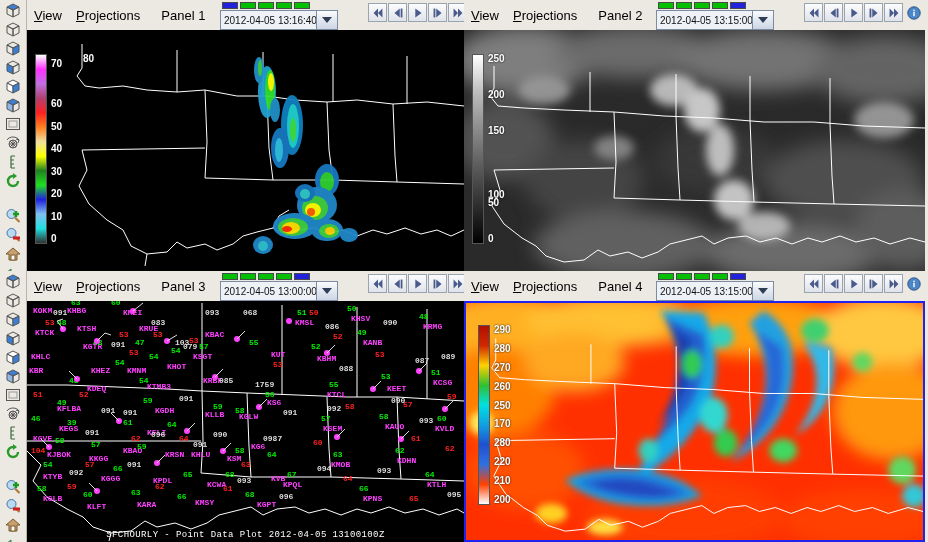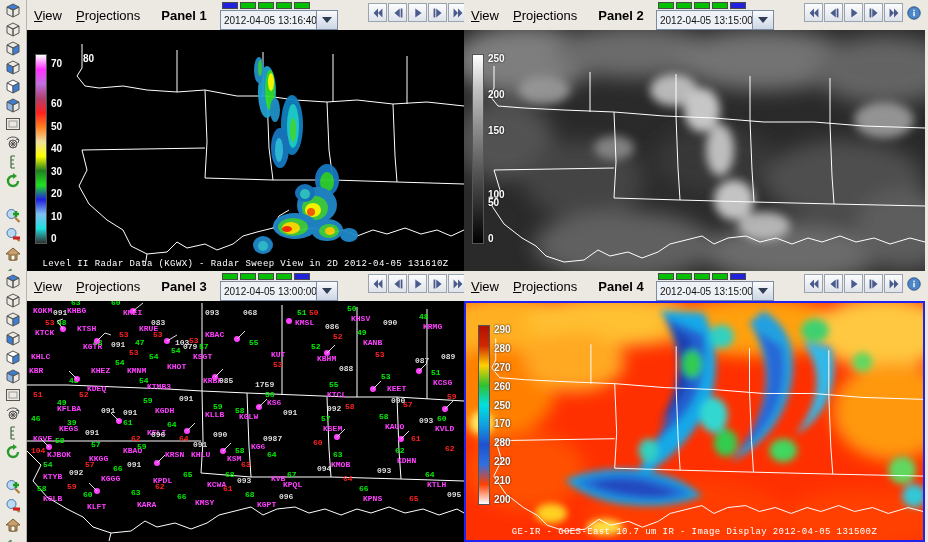--- a/index.html
+++ b/index.html
@@ -22,21 +22,21 @@
   .tool { width:25px; height:19px; display:flex; align-items:center;
     justify-content:center; }
   .tool svg { display:block; }
   .tool-gap { height:16px; }
 
   
   .phead { position:relative; height:30px; background:#ece9e3;
     display:flex; align-items:center; }
   .menu { font-size:13px; color:#000; padding:0 7px; white-space:nowrap; }
   .menu u { text-decoration:underline; }
-  .ptitle { font-size:13px; font-weight:bold; color:#000;
+  .ptitle { font-size:13px; font-weight:normal; color:#000;
     margin-left:14px; white-space:nowrap; }
 
   .timewrap { position:absolute; display:flex; flex-direction:column; }
   .q1 .timewrap, .q3 .timewrap { left:193px; top:2px; }
   .q2 .timewrap, .q4 .timewrap { left:192px; top:2px; }
   .sqrow { display:flex; gap:2px; margin-bottom:1px; margin-left:2px; }
   .sq { width:16px; height:7px; border:1px solid #4a4a4a; }
 
   .combo { display:flex; align-items:stretch; height:20px; }
   .combo-text { width:96px; background:#eef2f7; border:1px solid #7c8ba1;
@@ -261,21 +261,20 @@
             <path d="M300 72 L302 120 L306 150"></path>
             <path d="M366 74 L368 126 L370 152"></path>
             <path d="M55 120 L178 118"></path>
             <path d="M178 148 L246 150 L306 150 L370 152 L437 154"></path>
             <path d="M55 120 L60 140 L52 156 L62 174 L80 190 L96 200 L104 216 L120 224 L140 222 L150 212 L160 218 L178 214 L190 220 L206 214 L216 206 L230 202 L246 198 L258 206 L270 200 L288 198 L300 204 L316 200 L330 206 L346 200 L360 204 L378 198 L394 204 L410 200 L424 206 L437 200"></path>
             <path d="M120 224 L118 236"></path>
             <path d="M246 198 L252 186 L262 180"></path>
           </g>
         </svg>
         <div class="cbar" style="background: linear-gradient(rgb(255, 255, 255), rgb(255, 48, 255), rgb(192, 112, 224), rgb(176, 64, 112), rgb(255, 32, 32), rgb(255, 128, 32), rgb(240, 224, 160), rgb(255, 255, 0), rgb(32, 128, 32), rgb(32, 224, 32), rgb(32, 32, 224), rgb(128, 192, 240), rgb(32, 224, 224), rgb(48, 48, 48));"></div>
-        <div class="caption">Level II Radar Data (KGWX) - Radar Sweep View in 2D 2012-04-05 131610Z</div>
         <svg class="geo" viewBox="0 0 437 241" preserveAspectRatio="none">
           <g opacity="0.95">
             <ellipse cx="240" cy="62" rx="9" ry="26" fill="#20a0d0"></ellipse>
             <ellipse cx="243" cy="60" rx="5" ry="20" fill="#30e030"></ellipse>
             <ellipse cx="244" cy="52" rx="3" ry="9" fill="#ffff00"></ellipse>
             <ellipse cx="265" cy="95" rx="11" ry="30" fill="#1080c0"></ellipse>
             <ellipse cx="266" cy="96" rx="6" ry="22" fill="#20d0d0"></ellipse>
             <ellipse cx="266" cy="100" rx="3" ry="12" fill="#40e040"></ellipse>
             <ellipse cx="253" cy="118" rx="9" ry="20" fill="#1878c0"></ellipse>
             <ellipse cx="252" cy="120" rx="4" ry="12" fill="#30c0e0"></ellipse>
@@ -824,20 +823,21 @@
                 <path d="M70 190 L62 182"></path>
               <path d="M300 52 L308 44"></path>
                 <path d="M346 88 L354 80"></path>
               <path d="M392 70 L400 62"></path>
                 <path d="M310 136 L318 128"></path>
               <path d="M374 138 L382 130"></path>
                 <path d="M418 108 L426 100"></path>
             </g>
           </g>
         </svg>
+        <div class="caption">SFCHOURLY - Point Data Plot 2012-04-05 13100100Z</div>
       </div>
     </div>
   </div>
 
   <div class="quad q4">
     <div class="quad-inner" style="left:0">
       <div class="phead">
         <span class="menu"><u>V</u>iew</span>
         <span class="menu"><u>P</u>rojections</span>
         <span class="ptitle">Panel 4</span>
@@ -958,21 +958,20 @@
             <path d="M150 82 L152 132 L150 168"></path>
             <path d="M212 86 L214 138 L216 170"></path>
             <path d="M286 90 L288 140 L290 172"></path>
             <path d="M366 94 L368 146 L370 174"></path>
             <path d="M30 140 L150 138"></path>
             <path d="M150 168 L216 170 L290 172 L370 174 L461 176"></path>
             <path d="M30 140 L36 160 L28 176 L40 194 L58 208 L72 216 L82 226 L100 232 L120 230 L134 220 L146 226 L164 222 L178 228 L194 222 L206 214 L222 210 L238 206 L250 214 L264 208 L282 206 L296 212 L312 208 L328 214 L344 208 L358 212 L376 206 L392 212 L410 208 L426 214 L446 208 L461 212"></path>
           </g>
         </svg>
         <div class="cbar" style="background: linear-gradient(rgb(176, 16, 0), rgb(208, 40, 0), rgb(255, 208, 0), rgb(48, 192, 48), rgb(0, 224, 224), rgb(16, 160, 224), rgb(32, 80, 208), rgb(48, 112, 224), rgb(255, 64, 0), rgb(255, 255, 255));"></div>
-        <div class="caption">GE-IR - GOES-East 10.7 um IR - Image Display 2012-04-05 131500Z</div>
       <div class="cbar-lab" style="top: 21px;">290</div>
           <div class="cbar-lab" style="top: 39.8889px;">280</div>
           <div class="cbar-lab" style="top: 58.7778px;">270</div>
           <div class="cbar-lab" style="top: 77.6667px;">260</div>
           <div class="cbar-lab" style="top: 96.5556px;">250</div>
           <div class="cbar-lab" style="top: 115.444px;">170</div>
           <div class="cbar-lab" style="top: 134.333px;">280</div>
           <div class="cbar-lab" style="top: 153.222px;">220</div>
           <div class="cbar-lab" style="top: 172.111px;">210</div>
           <div class="cbar-lab" style="top: 191px;">200</div>

